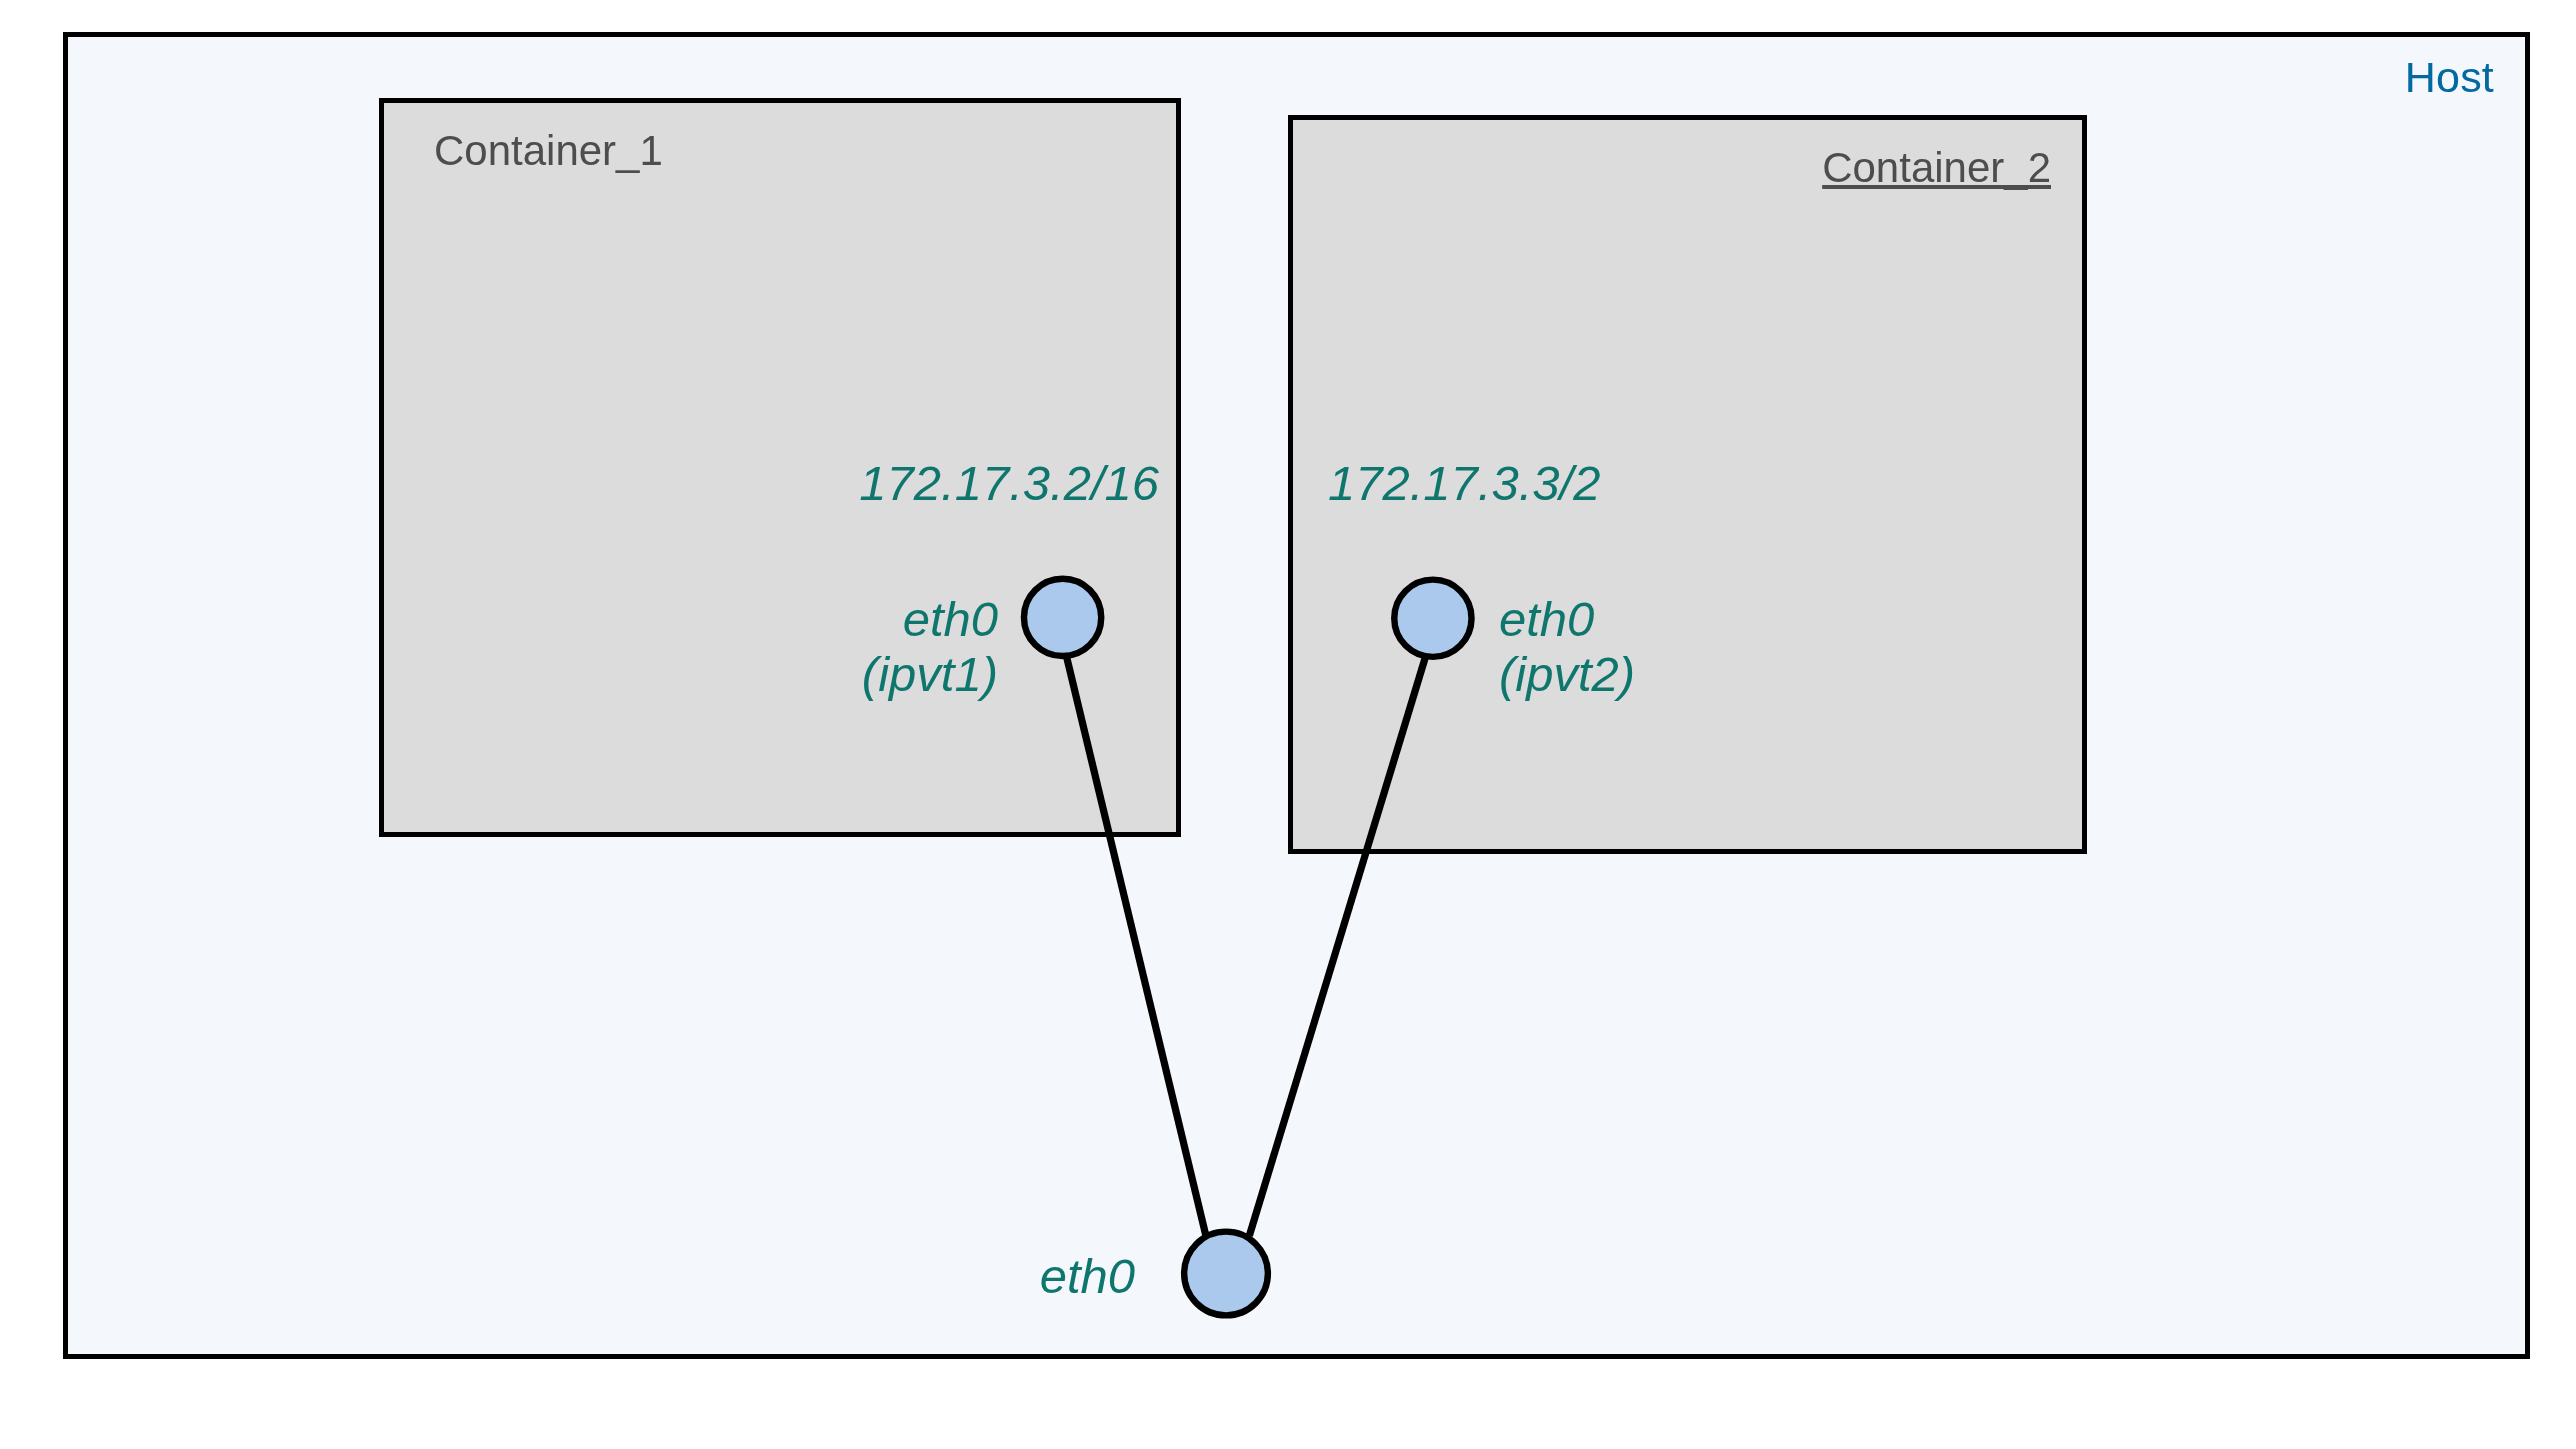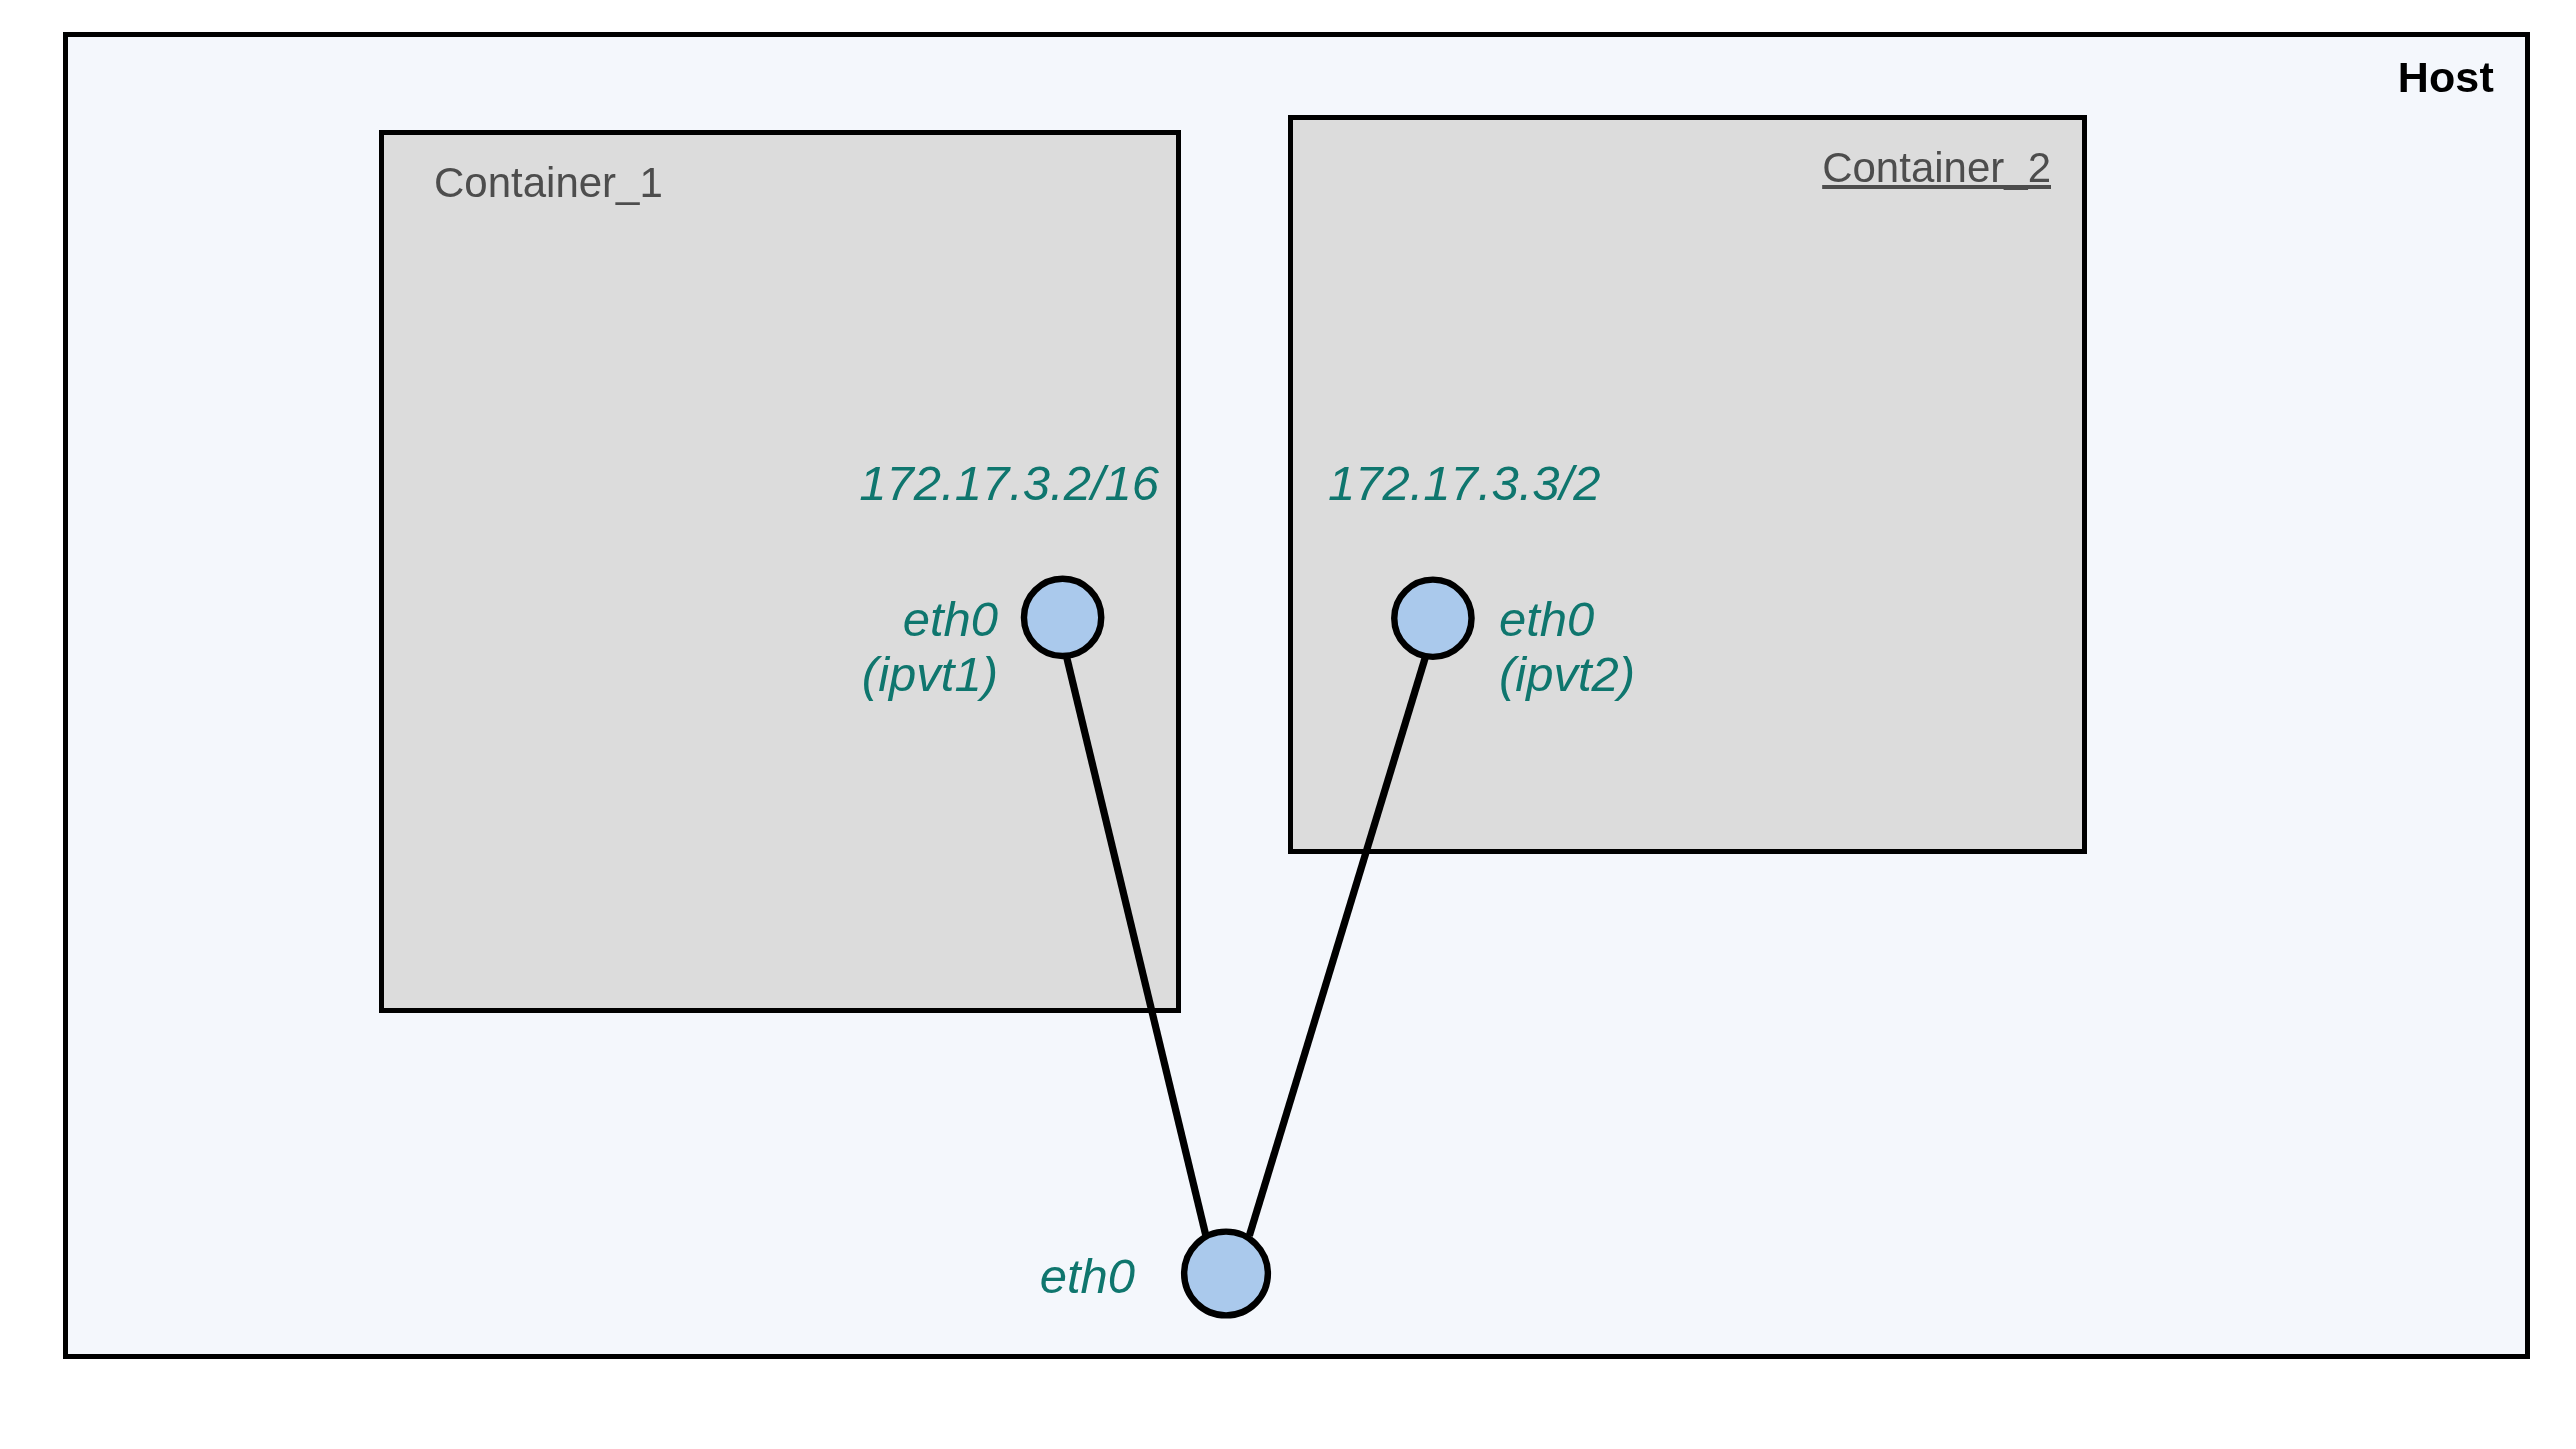--- a/index.html
+++ b/index.html
@@ -28,37 +28,36 @@
     height: 1327px;
     background: #f4f7fc;
     border: 5.6px solid #000000;
     box-sizing: border-box;
   }
   .host-label {
     position: absolute;
     right: 31px;
     top: 16px;
     font-size: 43px;
-    color: #000000;
+    color: #0369a1;
     letter-spacing: 0.2px;
     white-space: nowrap;
-    font-weight: bold;
   }
   
   .container-box {
     position: absolute;
     background: #dcdcdc;
     border: 5.6px solid #000000;
     box-sizing: border-box;
   }
   #container-1 {
     left: 379px;
-    top: 130px;
+    top: 98px;
     width: 802px;
-    height: 883px;
+    height: 739px;
   }
   #container-2 {
     left: 1288px;
     top: 115px;
     width: 799px;
     height: 739px;
   }
   .container-label {
     position: absolute;
     top: 24px;

